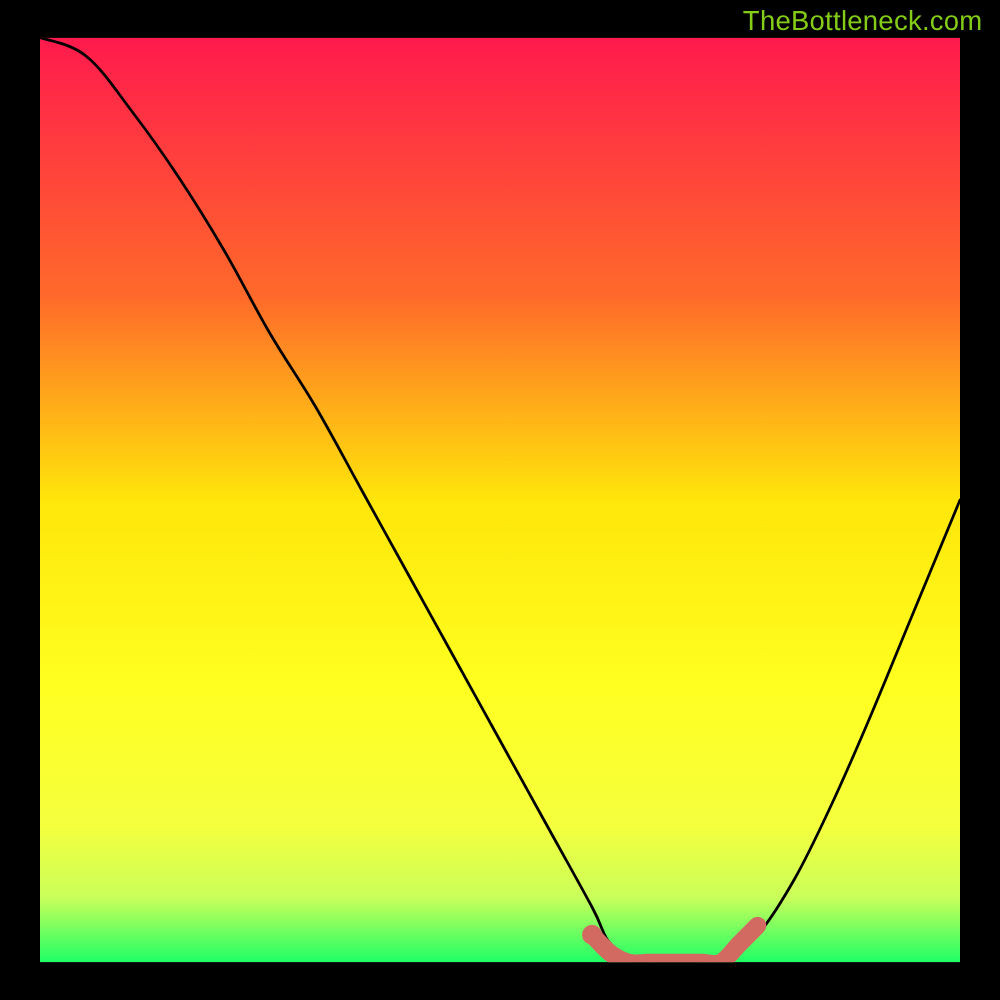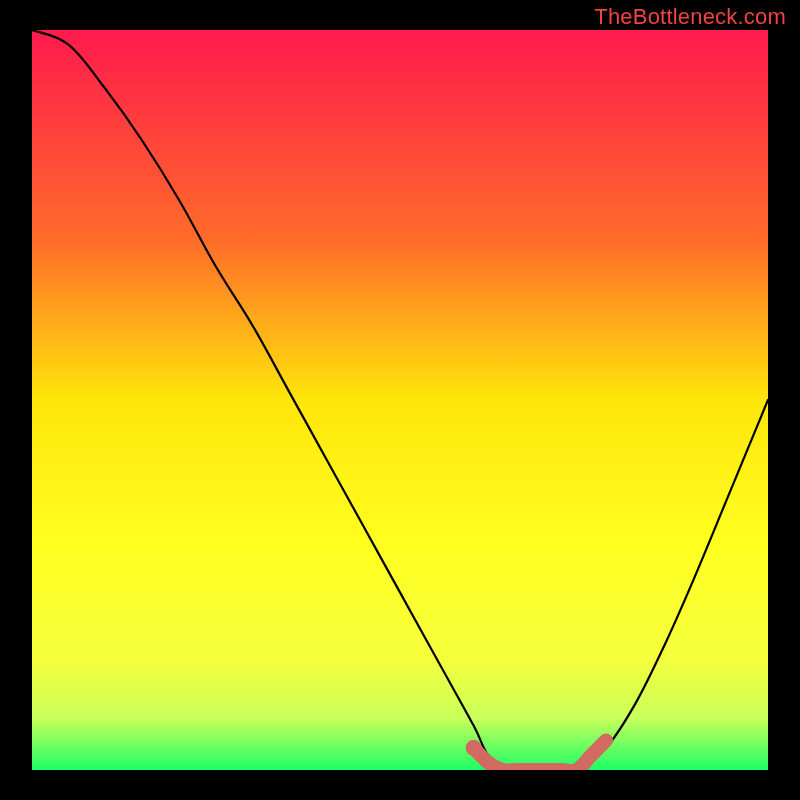--- a/index.html
+++ b/index.html
@@ -16,21 +16,21 @@
     height: 800px;
     background: #000;
   }
   .watermark {
     position: absolute;
     top: 4px;
     right: 14px;
     font-family: Arial, Helvetica, sans-serif;
     font-size: 22px;
     font-weight: 500;
-    color: #ef4444;
+    color: #84cc16;
     letter-spacing: 0.2px;
     z-index: 5;
   }
   .plot {
     position: absolute;
     left: 32px;
     top: 30px;
     width: 736px;
     height: 740px;
     overflow: hidden;

